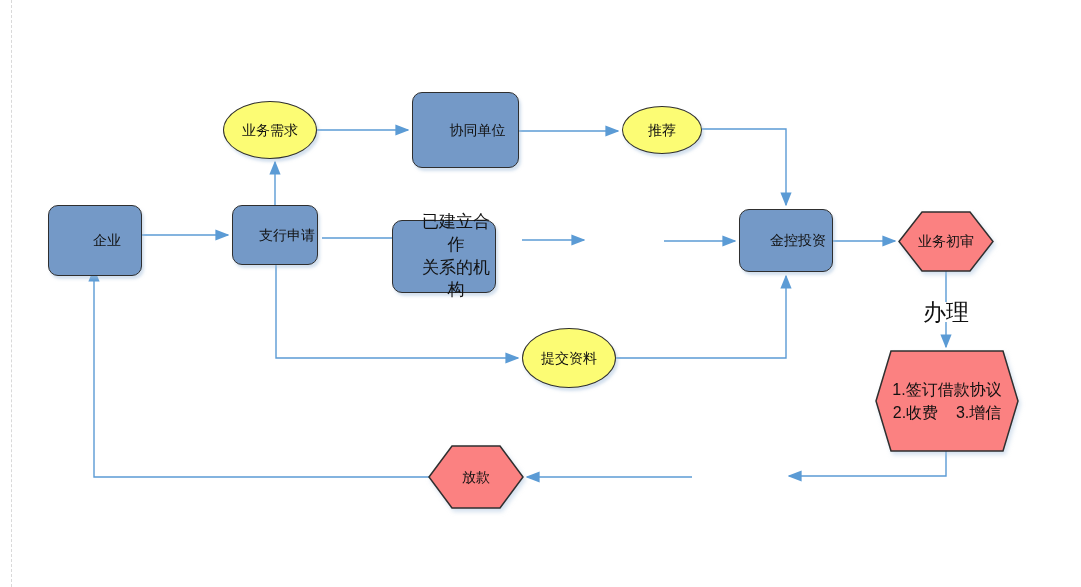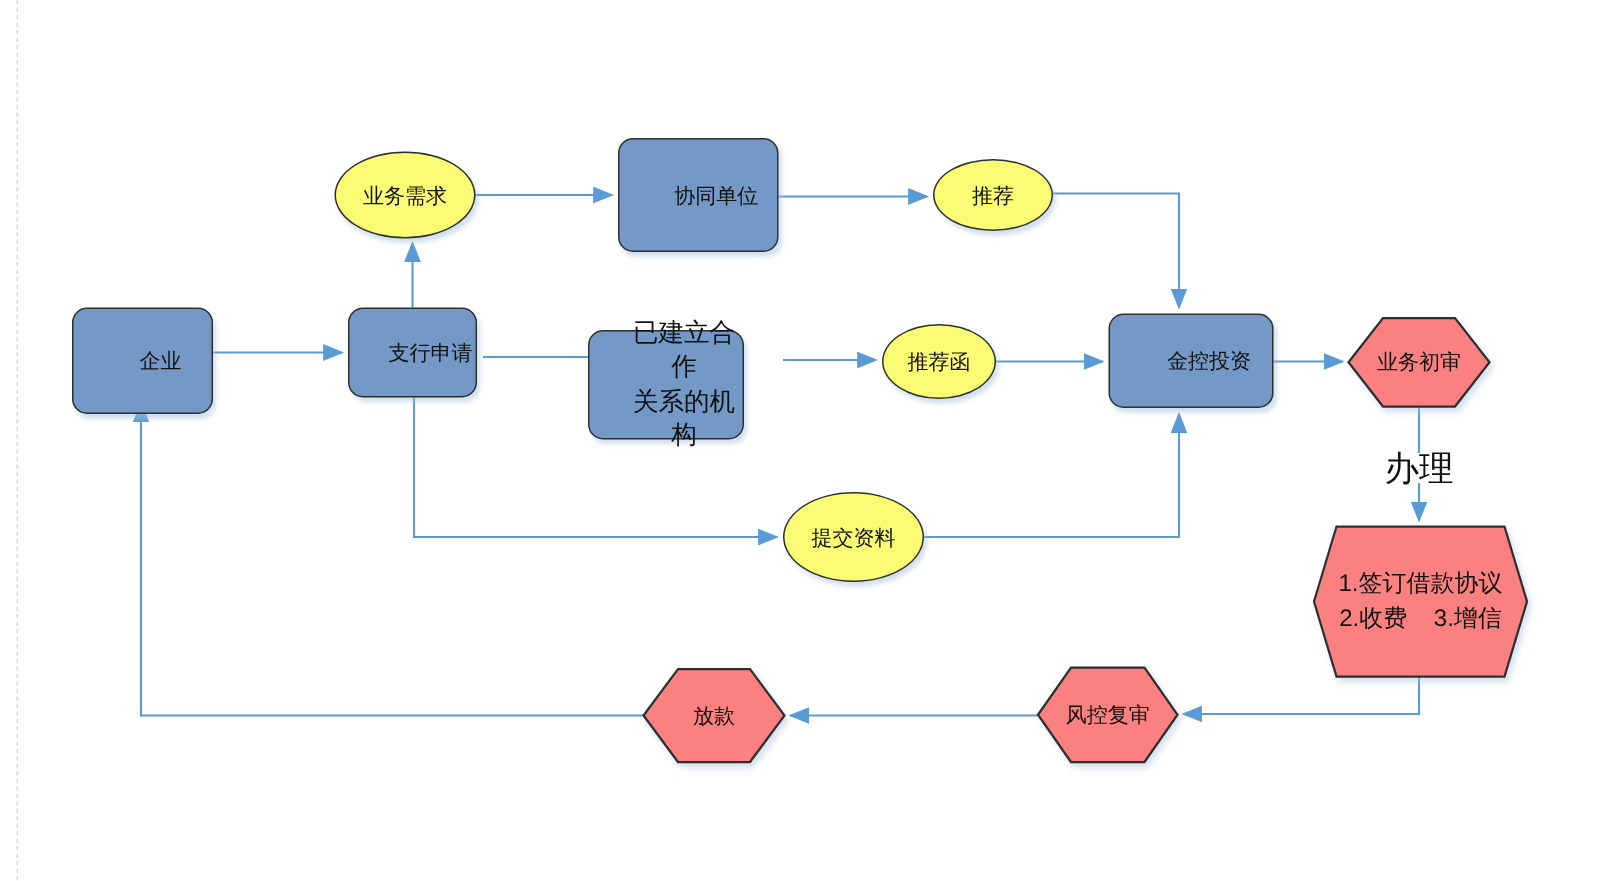--- a/index.html
+++ b/index.html
@@ -132,49 +132,40 @@
 
   <div class="node rect two-line" style="left:392px; top:204px; width:104px; height:73px;margin-top:16px;">
     <span class="node-label">已建立合作
 关系的机构</span>
   </div>
 
   <div class="node ellipse" style="left:622px; top:106px; width:80px; height:48px;">
     <span class="node-label">推荐</span>
   </div>
 
-  <div class="node ellipse" style="left:588px; top:216px; width:76px; height:50px;">
-    <span class="node-label">推荐函</span>
-  </div>
 
-  <div class="node rect" style="left:739px; top:209px; width:110px; height:63px;">
+  <div class="node rect" style="left:739px; top:209px; width:94px; height:63px;">
     <span class="node-label">金控投资</span>
   </div>
 
   <div class="node hex" style="left:899px; top:212px; width:94px; height:59px;">
     <svg width="94" height="59" viewBox="0 0 94 59">
       <polygon points="0,29.5 23,0 71,0 94,29.5 71,59 23,59"></polygon>
     </svg>
     <span class="node-label">业务初审</span>
   </div>
 
   <div class="node hex hex-big" style="left:876px; top:351px; width:142px; height:100px;">
     <svg width="142" height="100" viewBox="0 0 142 100">
       <polygon points="0,50 15,0 127,0 142,50 127,100 15,100"></polygon>
     </svg>
     <span class="node-label">1.签订借款协议
 2.收费    3.增信</span>
   </div>
 
-  <div class="node hex" style="left:692px; top:445px; width:93px; height:63px;">
-    <svg width="93" height="63" viewBox="0 0 93 63">
-      <polygon points="0,31.5 22,0 71,0 93,31.5 71,63 22,63"></polygon>
-    </svg>
-    <span class="node-label">风控复审</span>
-  </div>
 
   <div class="node ellipse" style="left:522px; top:328px; width:94px; height:60px;">
     <span class="node-label">提交资料</span>
   </div>
 
   <div class="node hex" style="left:429px; top:446px; width:94px; height:62px;">
     <svg width="94" height="62" viewBox="0 0 94 62">
       <polygon points="0,31 23,0 71,0 94,31 71,62 23,62"></polygon>
     </svg>
     <span class="node-label">放款</span>

